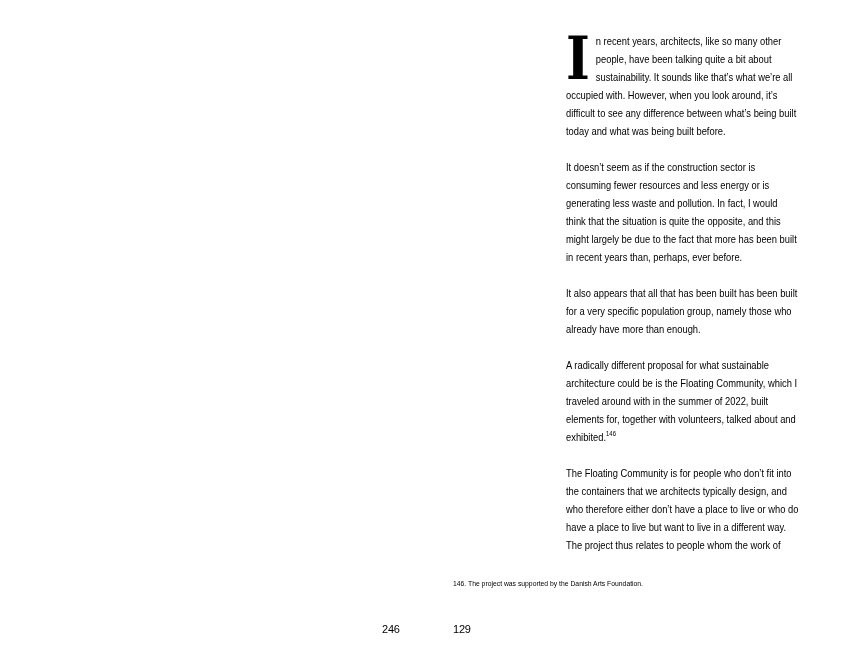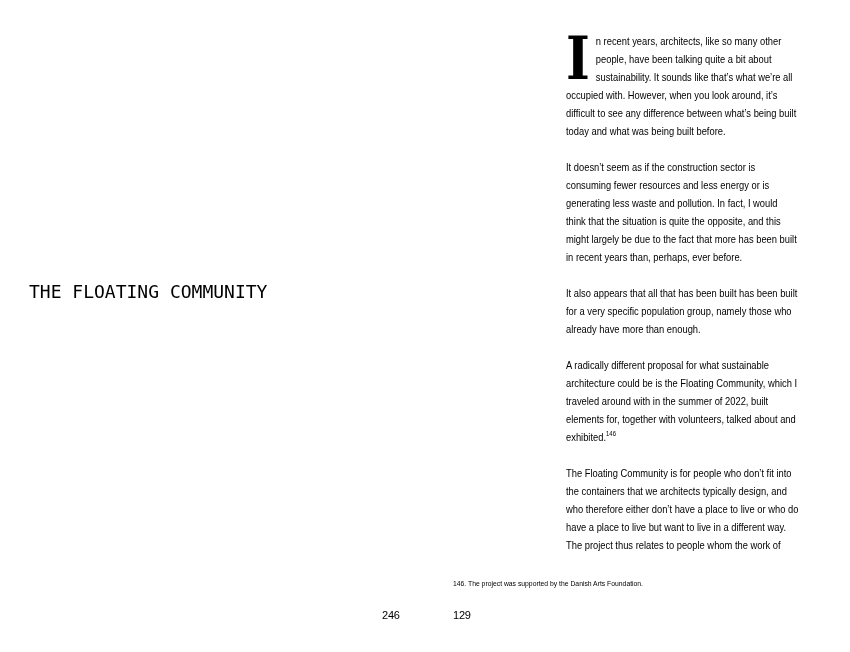--- a/index.html
+++ b/index.html
@@ -48,34 +48,33 @@
     left: 453px;
     top: 579px;
     font-size: 8px;
     line-height: 10px;
     white-space: pre;
     transform: scaleX(0.85);
     transform-origin: 0 0;
   }
   .pagenum {
     position: absolute;
-    top: 610px;
+    top: 624px;
     font-size: 11px;
     line-height: 1;
     letter-spacing: -0.2px;
   }
   .pagenum-left { left: 382px; }
   .pagenum-right { left: 453px; }
 </style>
 </head>
 <body>
 
 <div class="spread">
 
-  <div class="chapter-title">THE FLOATING COMMUNITY</div>
 
   <div class="text-col"><div class="para"><span class="dropcap">I</span><span>n recent years, architects, like so many other
 people, have been talking quite a bit about
 sustainability. It sounds like that’s what we’re all
 occupied with. However, when you look around, it’s
 difficult to see any difference between what’s being built
 today and what was being built before.</span></div><div class="para"><span>It doesn’t seem as if the construction sector is
 consuming fewer resources and less energy or is
 generating less waste and pollution. In fact, I would
 think that the situation is quite the opposite, and this

